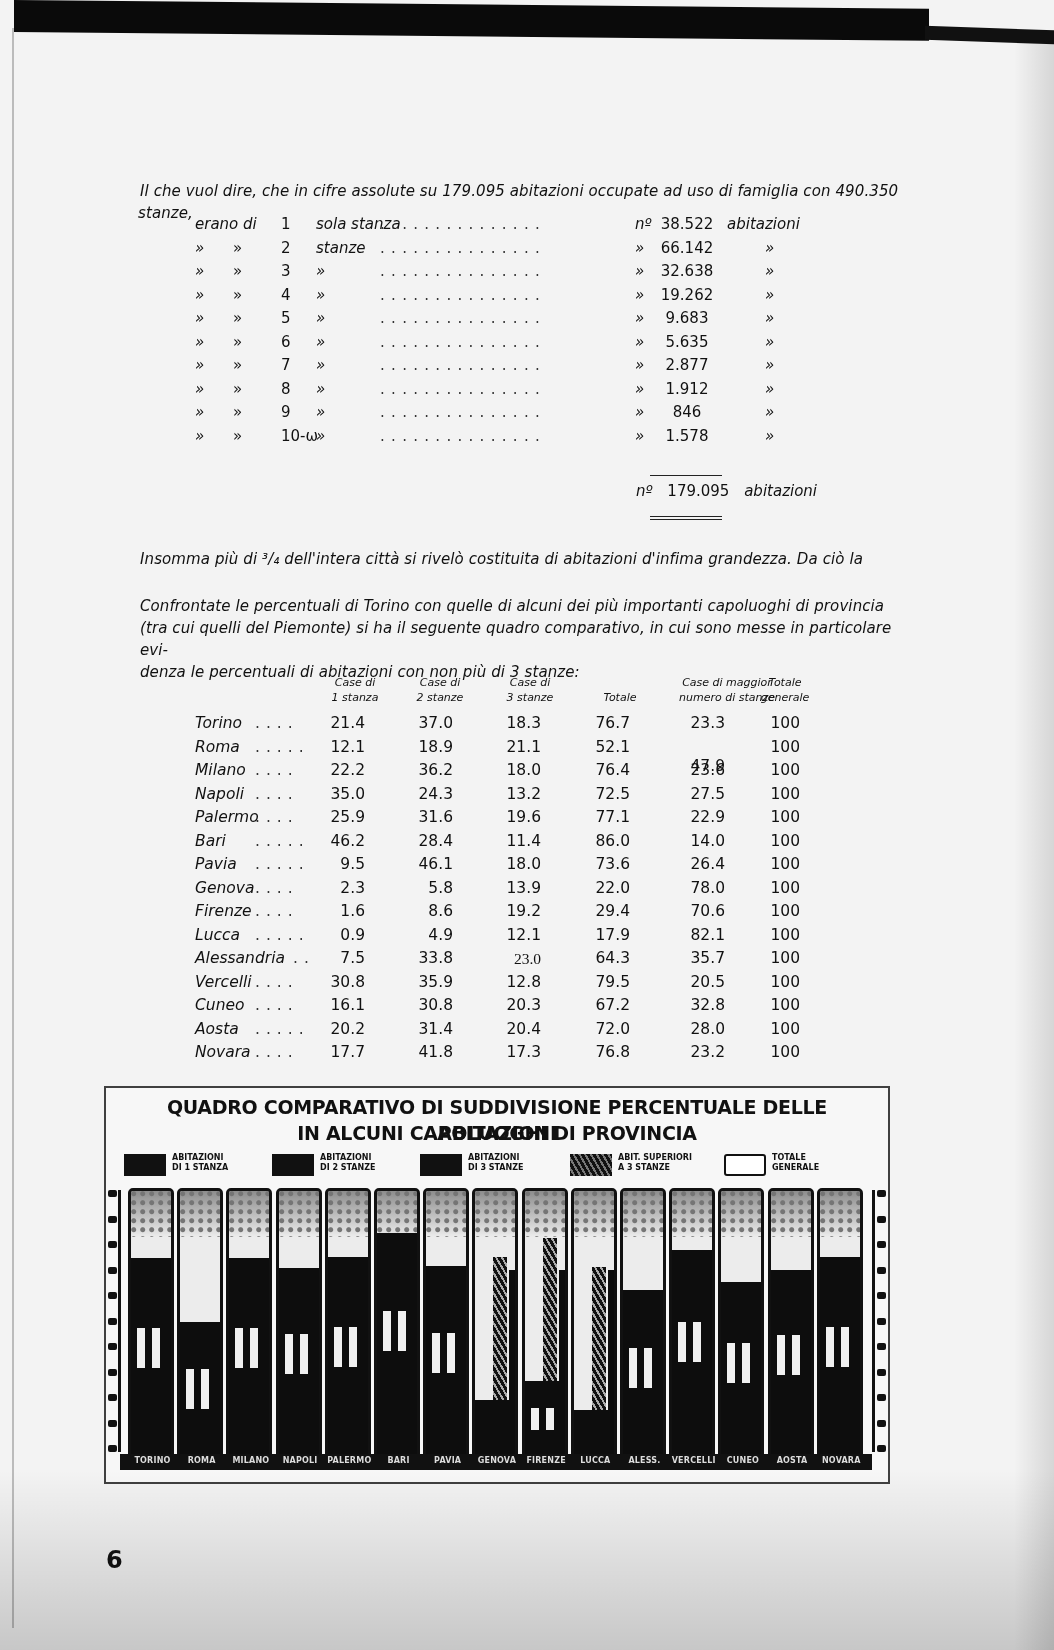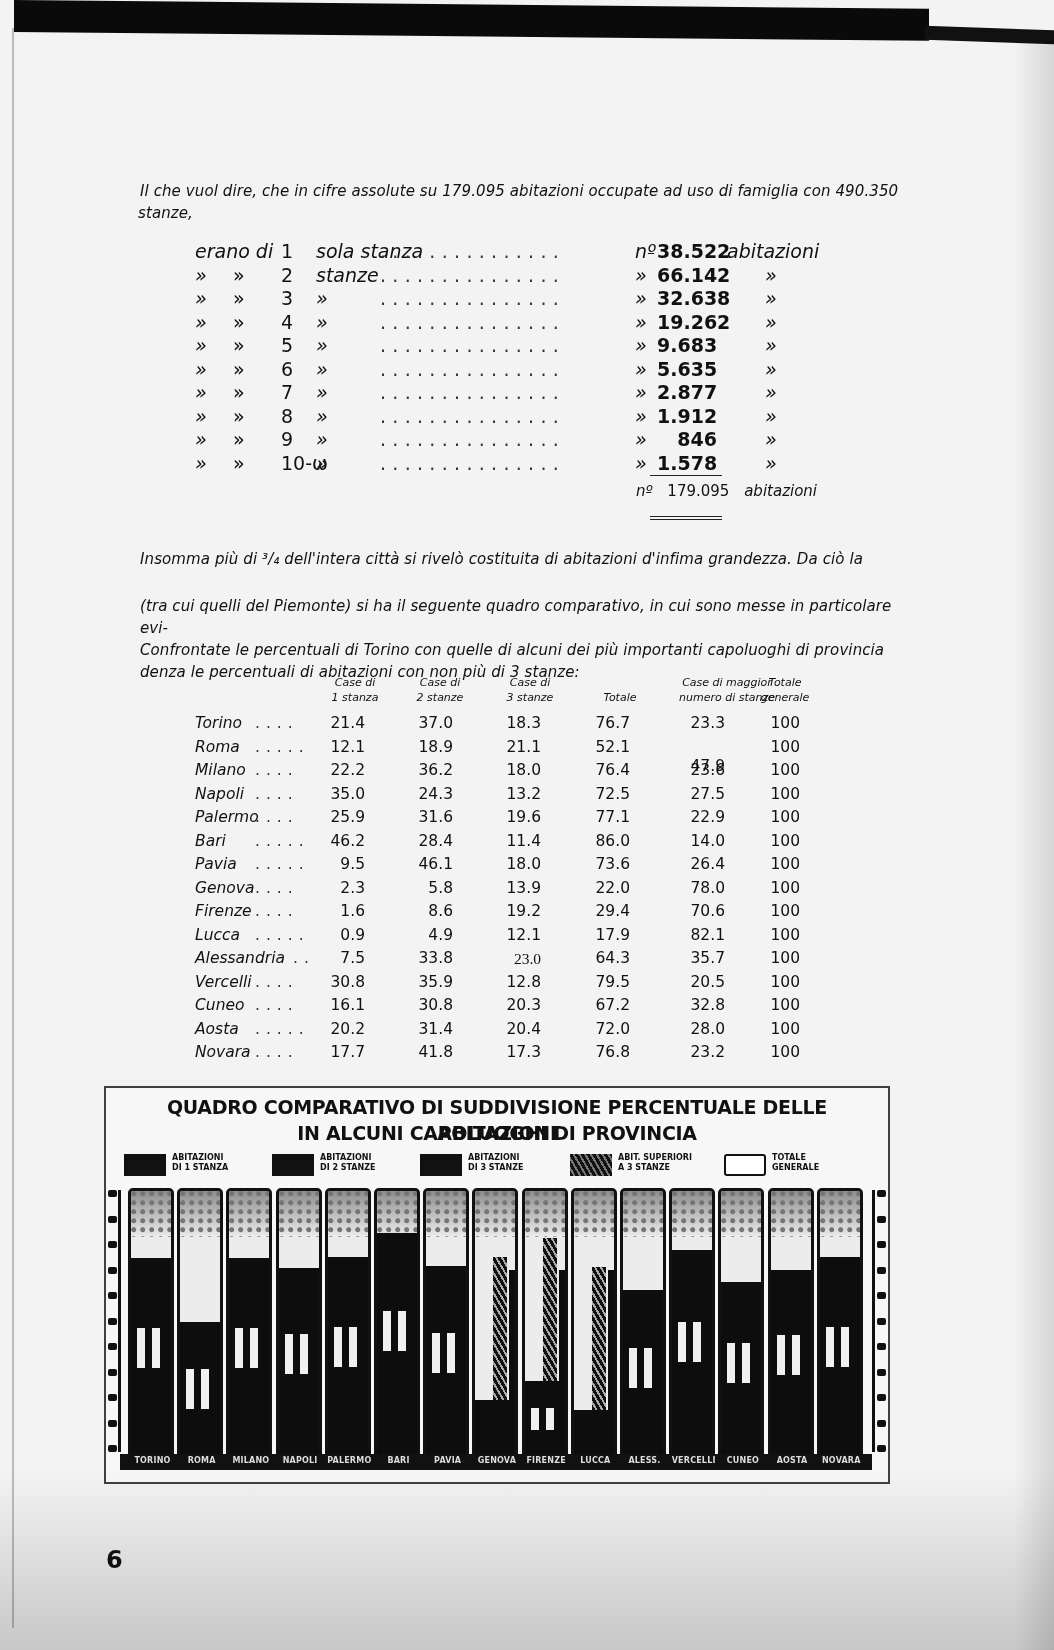--- a/index.html
+++ b/index.html
@@ -24,30 +24,30 @@
   }
   .bottomshade {
     position:absolute; left:0; bottom:0; width:1054px; height:180px;
     background:linear-gradient(to bottom, rgba(0,0,0,0), rgba(0,0,0,0.18));
   }
   .it { font-style:italic; }
   .para {
     position:absolute; left:140px; width:760px; font-size:15px; font-style:italic;
     line-height:22px; letter-spacing:0.1px;
   }
-  .breakdown { position:absolute; left:195px; top:240px; width:640px; font-size:19px; }
+  .breakdown { position:absolute; left:195px; top:213px; width:640px; font-size:15px; }
   .bd-row { position:relative; height:23.5px; line-height:23.5px; }
   .bd-row span { position:absolute; top:0; }
   .c-lbl { left:0; font-style:italic; }
   .c-q2 { left:38px; }
   .c-num { left:86px; }
   .c-unit { left:121px; font-style:italic; }
   .c-dots { left:185px; letter-spacing:6.3px; color:#333; }
   .c-pre { left:440px; font-style:italic; }
-  .c-val { left:462px; width:60px; text-align:right;font-weight:bold; }
+  .c-val { left:462px; width:60px; text-align:center; }
   .c-suf { left:532px; font-style:italic; }
   .c-suf-q { left:570px; }
   .bd-rule { position:absolute; left:650px; width:72px; height:1px; background:#222; }
   .bd-total { position:absolute; left:636px; top:482px; font-size:15px; }
   .bd-total span { margin-right:10px; }
 
   .comp-table { position:absolute; left:195px; top:680px; width:640px; font-size:15.5px; }
   .th { position:absolute; font-size:11px; font-style:italic; text-align:center; line-height:15px; }
   .tr { position:absolute; left:0; height:23.5px; line-height:23.5px; width:640px; }
   .tr span { position:absolute; top:0; }
@@ -215,22 +215,22 @@
   <span>179.095</span>
   <span class="it">abitazioni</span>
 </div>
 <div class="bd-rule" style="top:516px;"></div>
 <div class="bd-rule" style="top:519px;"></div>
 
 <div class="para" style="top:548px;">
   <div style="text-indent:0;">Insomma più di ³/₄ dell'intera città si rivelò costituita di abitazioni d'infima grandezza. Da ciò la</div>
 </div>
 <div class="para" style="top:595px;">
+  <div>Confrontate le percentuali di Torino con quelle di alcuni dei più importanti capoluoghi di provincia</div>
   <div>(tra cui quelli del Piemonte) si ha il seguente quadro comparativo, in cui sono messe in particolare evi-</div>
-  <div>Confrontate le percentuali di Torino con quelle di alcuni dei più importanti capoluoghi di provincia</div>
   <div>denza le percentuali di abitazioni con non più di 3 stanze:</div>
 </div>
 
 <div class="comp-table" id="ctable">
     <div class="th" style="left: 125px; width: 70px; top: -5px;">
       <div>Case di</div>
       <div>1 stanza</div>
     </div>
     <div class="th" style="left: 210px; width: 70px; top: -5px;">
       <div>Case di</div>

